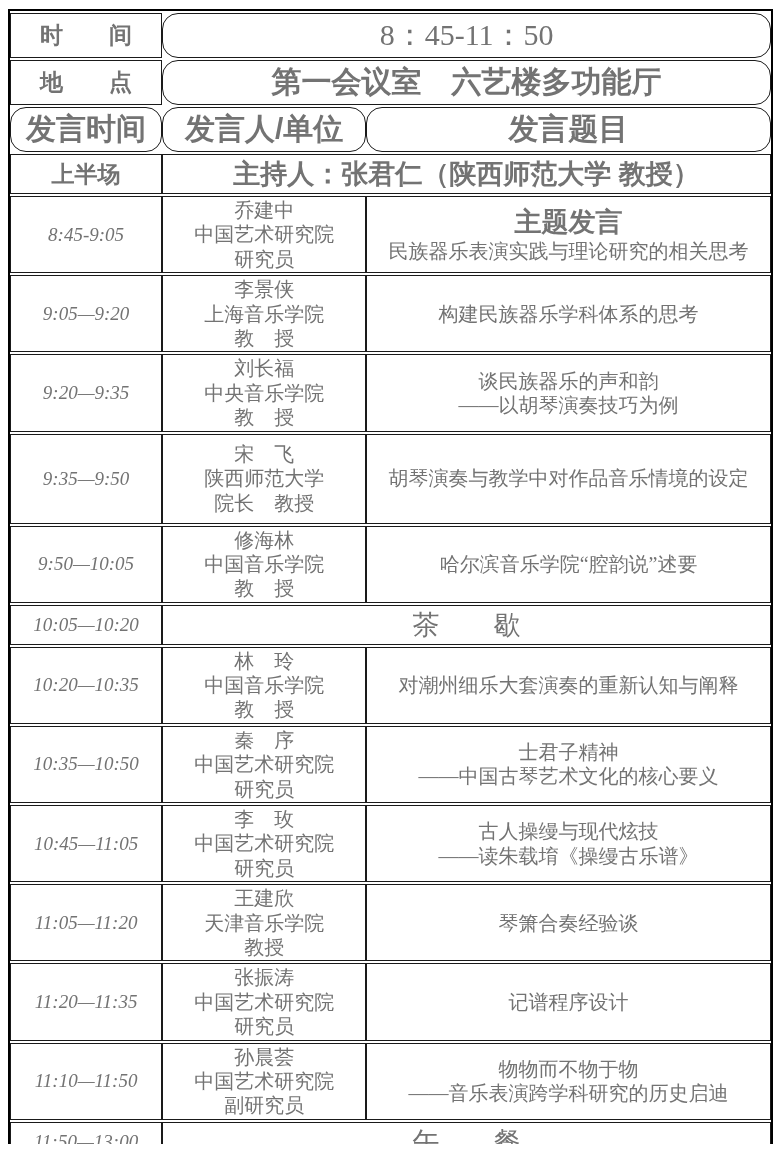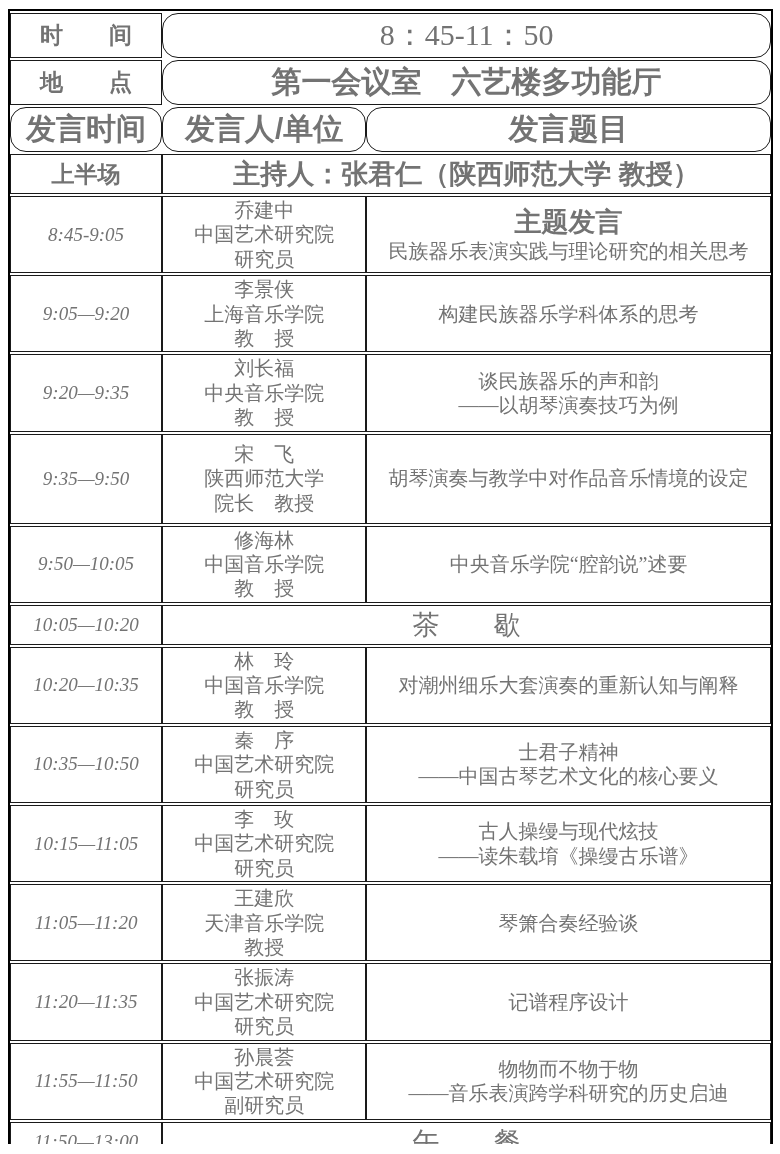--- a/index.html
+++ b/index.html
@@ -103,21 +103,21 @@
           </td>
         </tr>
         <tr style="height: 72px;">
           <td class="tms fs19">9:50—10:05</td>
           <td>
             <div class="line kai fs20">修海林</div>
             <div class="line kai fs20">中国音乐学院</div>
             <div class="line kai fs20">教　授</div>
           </td>
           <td>
-            <div class="line kai fs20">中央音乐学院“腔韵说”述要</div>
+            <div class="line kai fs20">哈尔滨音乐学院“腔韵说”述要</div>
           </td>
         </tr>
         <tr style="height: 29px; border-radius: 14px;">
           <td class="tms fs19">10:05—10:20</td>
           <td class="kai fs21" colspan="2">茶　　歇</td>
         </tr>
         <tr style="height: 74px;">
           <td class="tms fs19">10:20—10:35</td>
           <td>
             <div class="line kai fs20">林　玲</div>
@@ -134,21 +134,21 @@
             <div class="line kai fs20">秦　序</div>
             <div class="line kai fs20">中国艺术研究院</div>
             <div class="line kai fs20">研究员</div>
           </td>
           <td>
             <div class="line kai fs20">士君子精神</div>
             <div class="line kai fs20">——中国古琴艺术文化的核心要义</div>
           </td>
         </tr>
         <tr style="height: 75px;">
-          <td class="tms fs19">10:15—11:05</td>
+          <td class="tms fs19">10:45—11:05</td>
           <td>
             <div class="line kai fs20">李　玫</div>
             <div class="line kai fs20">中国艺术研究院</div>
             <div class="line kai fs20">研究员</div>
           </td>
           <td>
             <div class="line kai fs20">古人操缦与现代炫技</div>
             <div class="line kai fs20">——读朱载堉《操缦古乐谱》</div>
           </td>
         </tr>
@@ -168,21 +168,21 @@
           <td>
             <div class="line kai fs20">张振涛</div>
             <div class="line kai fs20">中国艺术研究院</div>
             <div class="line kai fs20">研究员</div>
           </td>
           <td>
             <div class="line kai fs20">记谱程序设计</div>
           </td>
         </tr>
         <tr style="height: 74px;">
-          <td class="tms fs19">11:55—11:50</td>
+          <td class="tms fs19">11:10—11:50</td>
           <td>
             <div class="line kai fs20">孙晨荟</div>
             <div class="line kai fs20">中国艺术研究院</div>
             <div class="line kai fs20">副研究员</div>
           </td>
           <td>
             <div class="line kai fs20">物物而不物于物</div>
             <div class="line kai fs20">——音乐表演跨学科研究的历史启迪</div>
           </td>
         </tr>

